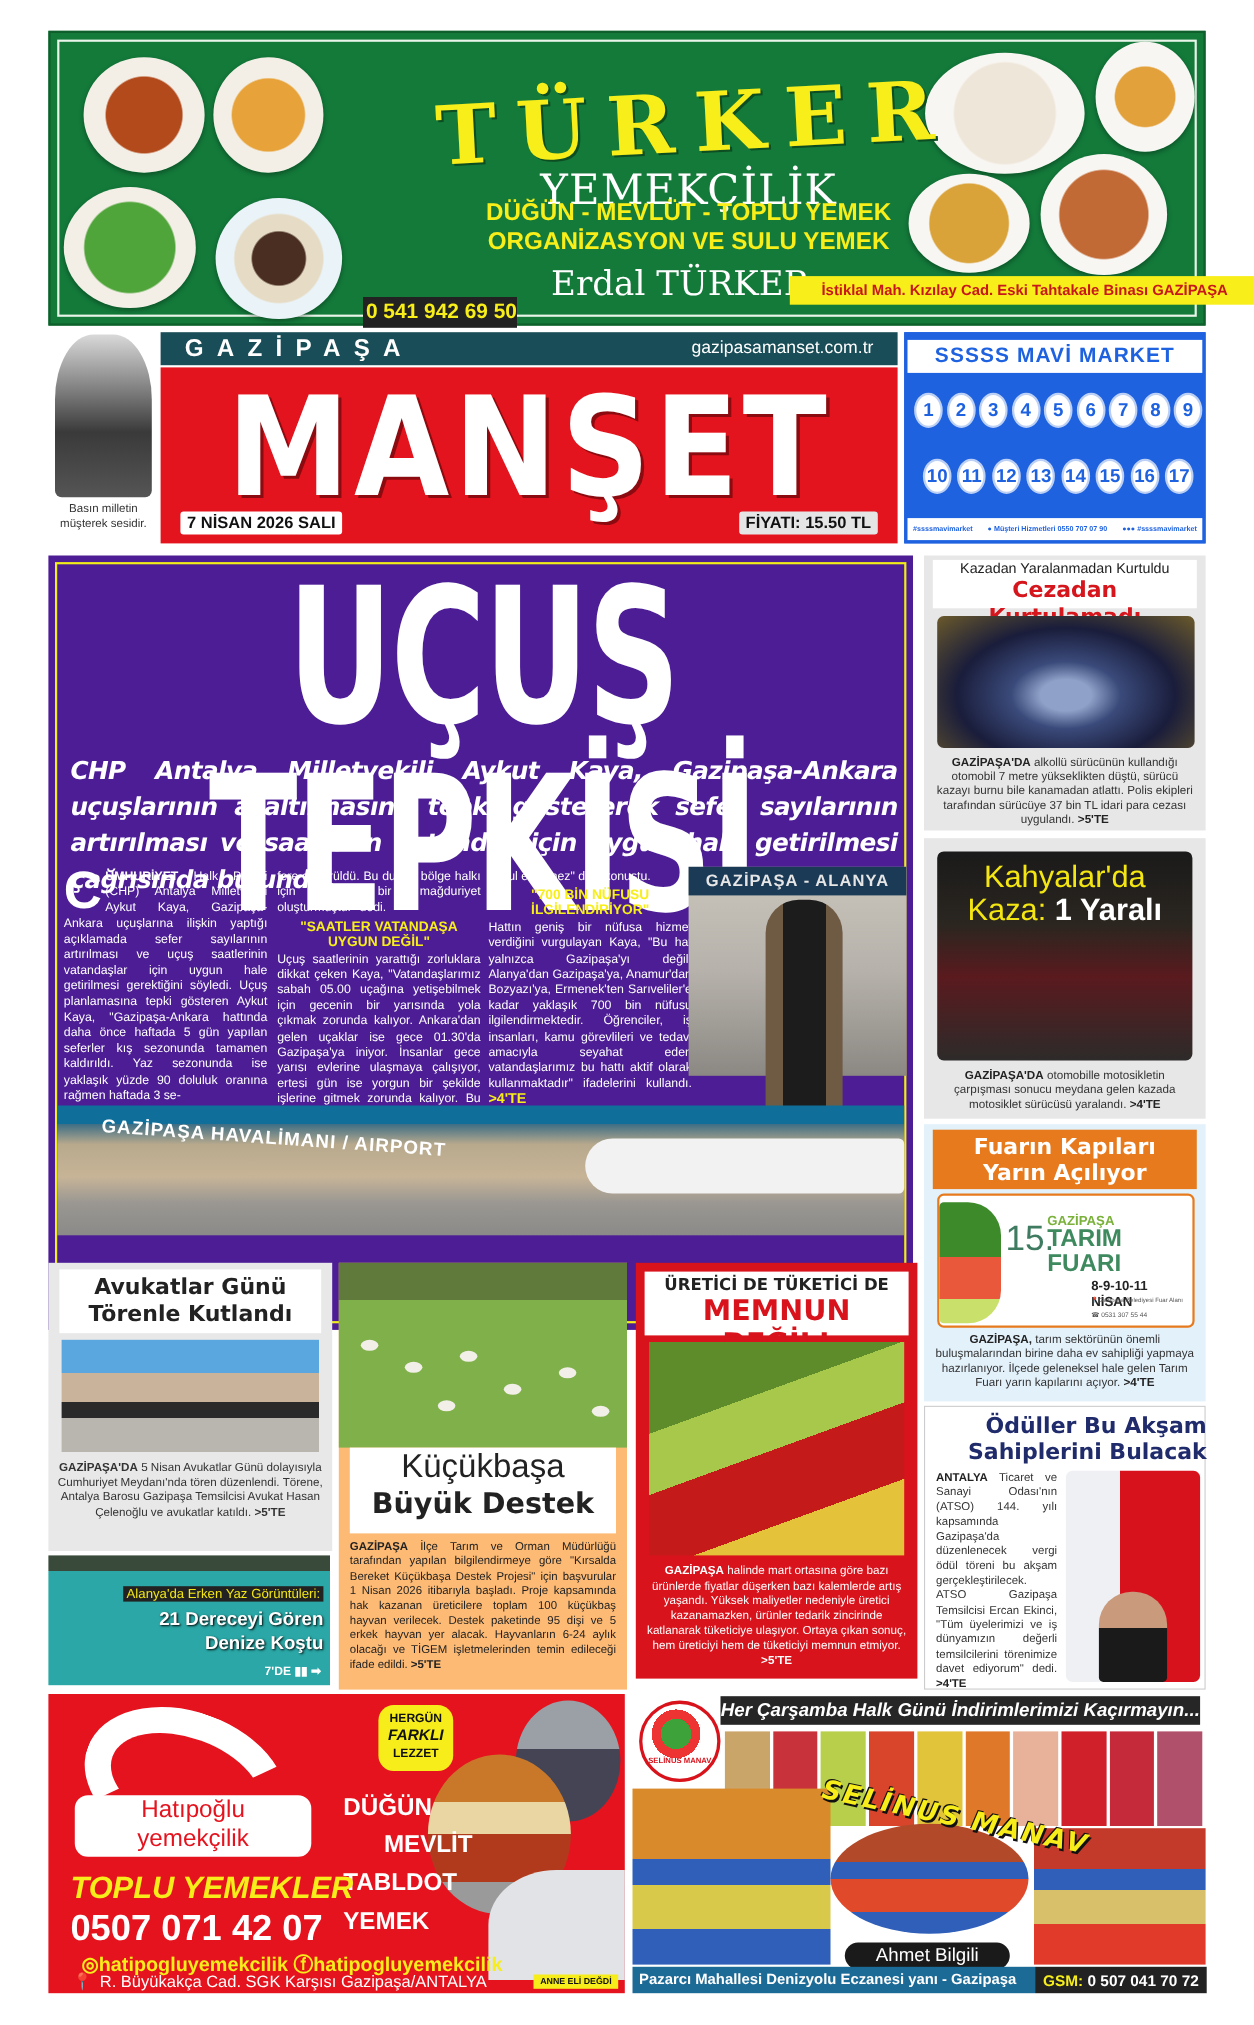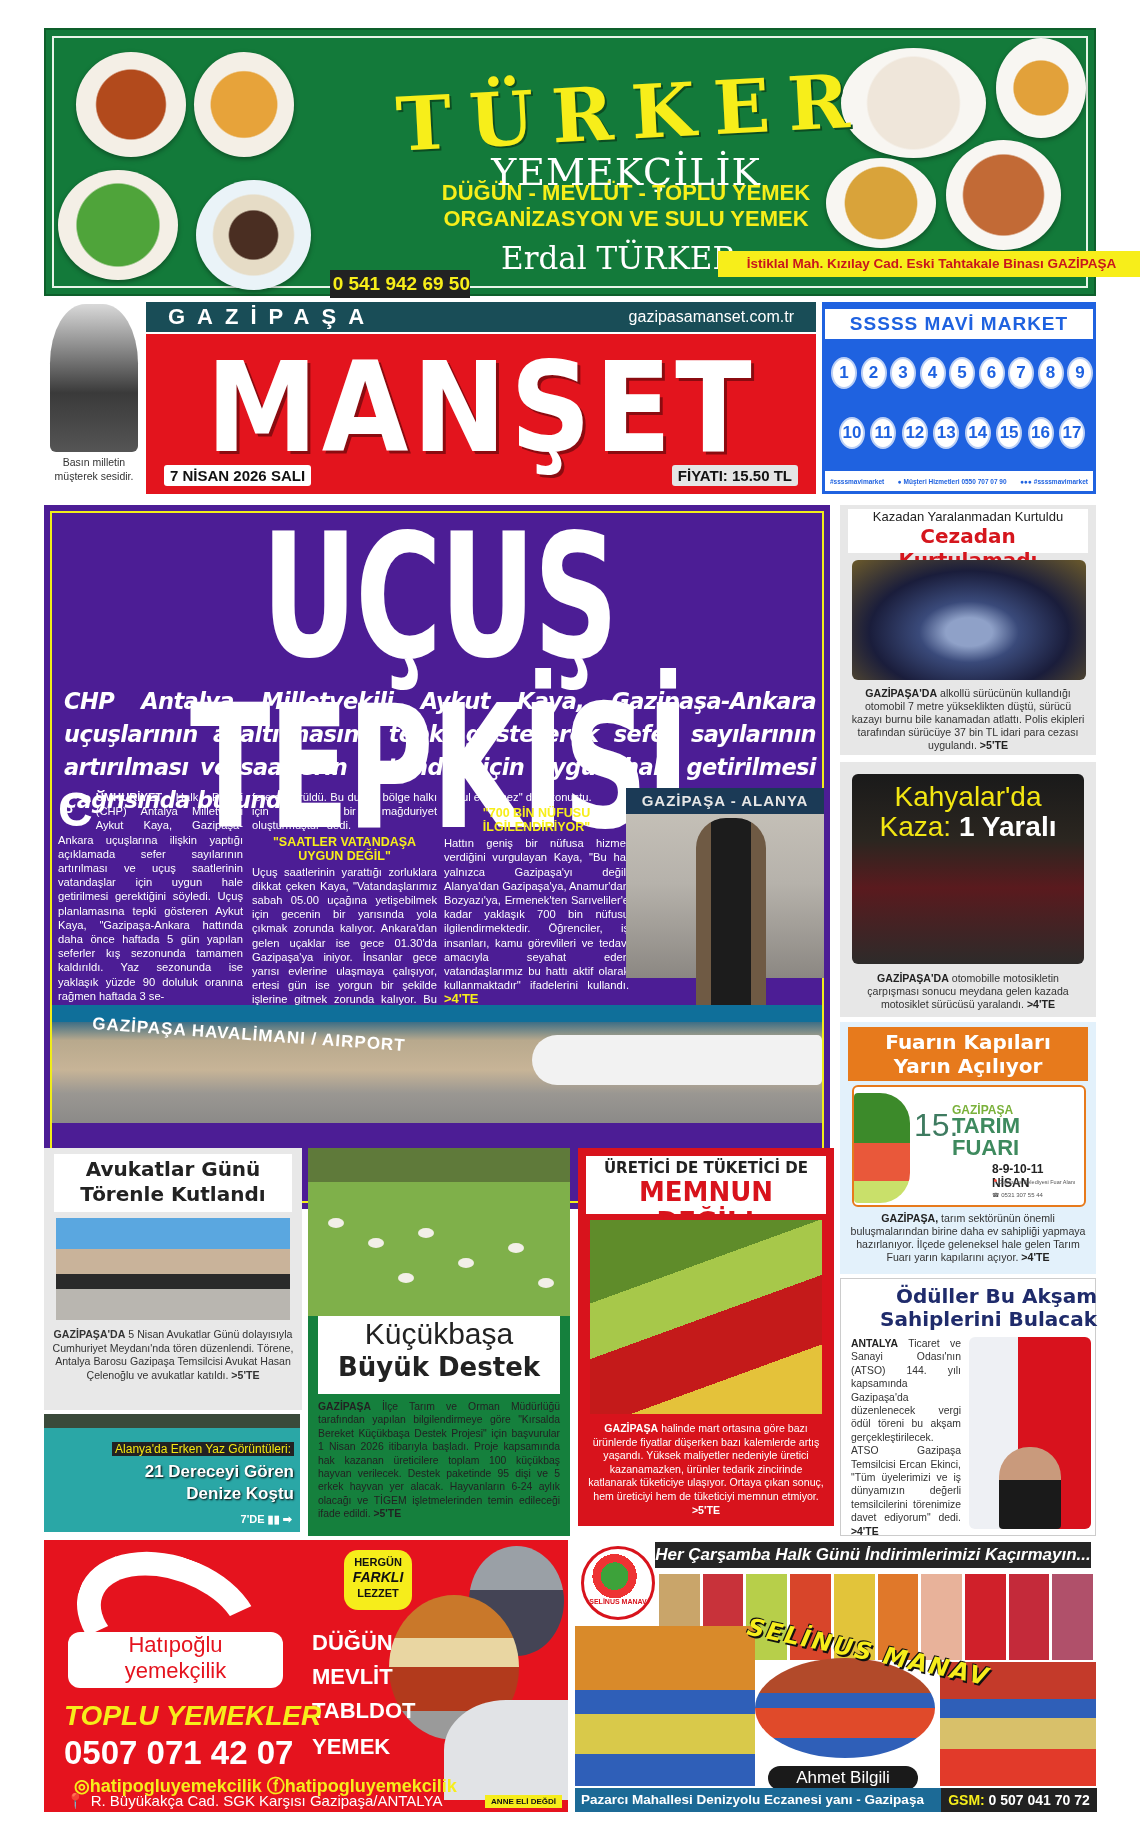--- a/index.html
+++ b/index.html
@@ -94,21 +94,21 @@
   #story-avukat { left: 44px; top: 1148px; width: 258px; height: 262px; background:#e8e8e8; }
   #story-avukat .titlebox { position:absolute; left: 10px; top: 6px; width: 238px; height: 58px; background:#fff; font-family:"DejaVu Sans", sans-serif; font-weight:bold; font-size: 20px; line-height: 25px; text-align:center; color:#222; padding-top:3px; }
   #story-avukat .photo { left: 12px; top: 70px; width: 234px; height: 102px; border-radius:0; background: linear-gradient(180deg,#5aa7e0 0 30%, #c9b39a 30% 55%, #2a2a2a 55% 70%, #b9b6b0 70% 100%); }
   #story-avukat .body { position:absolute; left: 8px; top: 180px; width: 242px; font-family:"Liberation Sans", sans-serif; font-size: 10.6px; line-height: 13.6px; color:#333; text-align:center; }
 
   #story-alanya { left: 44px; top: 1414px; width: 256px; height: 118px; background: linear-gradient(180deg,#3a4a3a 0 12%, #2aa7a6 12% 100%); }
   #story-alanya .tag { position:absolute; right: 6px; top: 28px; background:#222; color:#f3e612; font-family:"Liberation Sans", sans-serif; font-size: 12px; padding: 0 3px; }
   #story-alanya .h { position:absolute; right: 6px; top: 47px; color:#fff; font-family:"Liberation Sans", sans-serif; font-weight:bold; font-size: 17px; text-align:right; line-height: 22px; text-shadow: 1px 1px 2px #000; }
   #story-alanya .more { position:absolute; right: 8px; bottom: 6px; color:#fff; font-family:"Liberation Sans", sans-serif; font-weight:bold; font-size: 11px; }
 
-  #story-kucukbas { left: 308px; top: 1148px; width: 262px; height: 388px; background:#15803d; }
+  #story-kucukbas { left: 308px; top: 1148px; width: 262px; height: 388px; background:#fdba74; }
   #story-kucukbas .photo { left: 0; top: 0; width: 262px; height: 168px; border-radius:0; background: linear-gradient(180deg,#5f7a3a 0 20%, #7fb04a 20% 100%); }
   #story-kucukbas .sheep { position:absolute; top: 60px; width: 16px; height: 10px; background:#f2efe8; border-radius: 50%; }
   #story-kucukbas .titlebox { position:absolute; left: 10px; top: 168px; width: 242px; height: 78px; background:#fff; text-align:center; }
   #story-kucukbas .t1 { font-family:"Liberation Sans", sans-serif; font-size: 30px; color:#222; line-height: 36px; }
   #story-kucukbas .t2 { font-family:"DejaVu Sans", sans-serif; font-weight:900; font-size: 26px; color:#222; line-height: 30px; }
   #story-kucukbas .body { position:absolute; left: 10px; top: 252px; width: 242px; font-family:"Liberation Sans", sans-serif; font-size: 10.4px; line-height: 13.4px; color:#222; text-align: justify; }
 
   #story-uretici { left: 578px; top: 1148px; width: 256px; height: 378px; background:#d8131c; }
   #story-uretici .titlebox { position:absolute; left: 8px; top: 8px; width: 240px; height: 58px; background:#fff; text-align:center; }
   #story-uretici .t1 { font-family:"DejaVu Sans", sans-serif; font-weight:bold; font-size: 15px; color:#222; padding-top:3px; }
@@ -322,21 +322,21 @@
 </div>
 
 <div id="hatip-ad" class="abs">
   <div class="logo-arc"></div>
   <div class="logo-box"><span>Hatıpoğlu</span><br><span>yemekçilik</span></div>
   <div class="food2"></div>
   <div class="food1"></div>
   <div class="food3"></div>
   <div class="bubble"><span>HERGÜN</span><br><span class="far">FARKLI</span><br><span>LEZZET</span></div>
   <div class="svc" style="top:90px;">DÜĞÜN</div>
-  <div class="svc" style="top:124px;">MEVLİT</div>
+  <div class="svc" style="top:124px;margin-left:37px;">MEVLİT</div>
   <div class="svc" style="top:158px;">TABLDOT</div>
   <div class="svc" style="top:194px;">YEMEK</div>
   <div class="toplu">TOPLU YEMEKLER</div>
   <div class="phone">0507 071 42 07</div>
   <div class="social"><span>◎</span><span>hatipogluyemekcilik</span> <span>ⓕ</span><span>hatipogluyemekcilik</span></div>
   <div class="addr"><span style="color:#3ab0a0;margin-left:-20px;margin-right:6px;">📍</span><span>R. Büyükakça Cad. SGK Karşısı Gazipaşa/ANTALYA</span></div>
   <div class="anne">ANNE ELİ DEĞDİ</div>
 </div>
 
 <div id="selinus-ad" class="abs">

